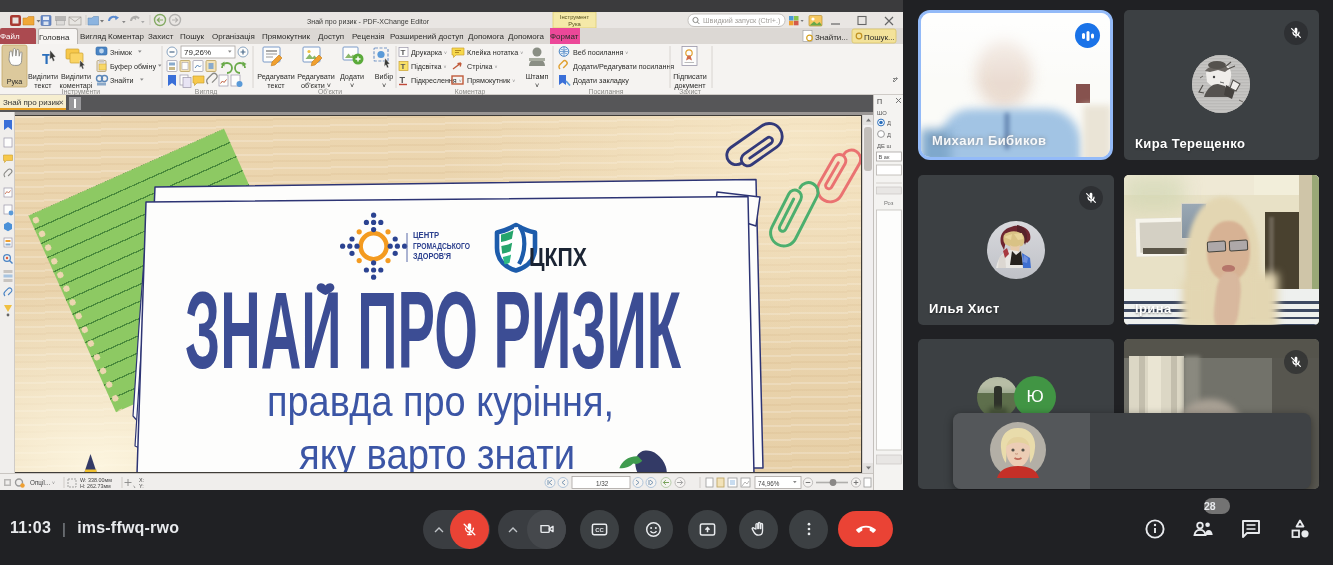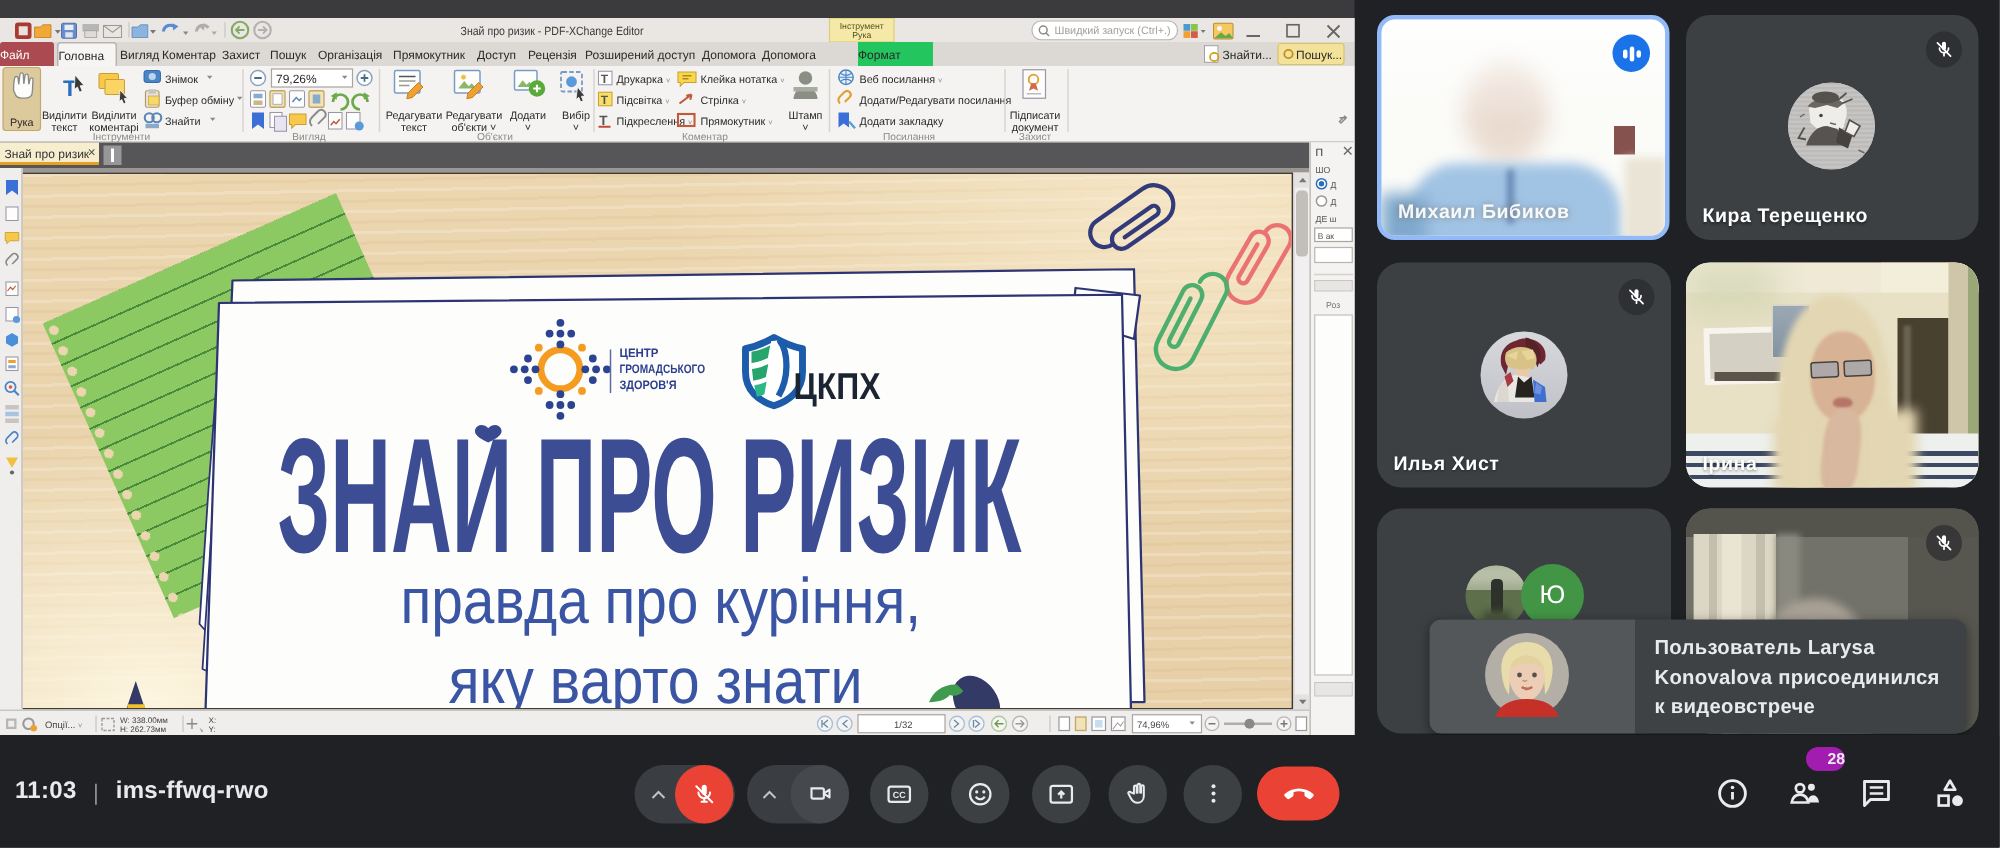--- a/index.html
+++ b/index.html
@@ -19,21 +19,21 @@
 #statusbar{position:absolute;left:0;top:361px;width:873px;height:17px;background:#f0eeec;border-top:1px solid #c9c5c1}
 #panel{position:absolute;left:873px;top:83px;width:30px;height:395px;background:#f4f3f1;border-left:1px solid #c4c0bc}
 #wood{position:absolute;inset:0;background:
  radial-gradient(420px 260px at 10% 98%,rgba(255,249,229,.9),rgba(255,249,229,0) 70%),
  radial-gradient(500px 300px at 92% 8%,rgba(252,241,213,.6),rgba(252,241,213,0) 70%),
  repeating-linear-gradient(179deg,rgba(255,255,255,.20) 0 2px,rgba(0,0,0,0) 2px 7px,rgba(189,148,94,.10) 7px 9px,rgba(0,0,0,0) 9px 14px),
  linear-gradient(180deg,#ecd6b0,#e7d0a8)}
 #gnote{position:absolute;left:48px;top:47px;width:214px;height:215px;transform:rotate(-24deg);background:
  radial-gradient(circle 3.2px at 5px 7px,#ecd6b0 98%,rgba(0,0,0,0) 100%) 0 0/11px 15px repeat-y,
  repeating-linear-gradient(180deg,rgba(0,0,0,0) 0 14.2px,#4a8a3c 14.2px 15.5px),#8dc963}
-.tile{position:absolute;background:#3c4043;border-radius:16px;overflow:hidden}
+.tile{position:absolute;background:#3c4043;border-radius:5px;overflow:hidden}
 .avatar{position:absolute;border-radius:50%;overflow:hidden}
 .tname{position:absolute;left:11px;bottom:9px;color:#fff;font-size:13px;font-weight:700;letter-spacing:.4px;text-shadow:0 1px 2px rgba(0,0,0,.45)}
 .micoff{position:absolute;top:11px;right:11px;width:24px;height:24px;border-radius:50%;background:rgba(38,40,43,.65);display:flex;align-items:center;justify-content:center}
 #toast{position:absolute;left:953px;top:413px;width:358px;height:76px;border-radius:8px;overflow:hidden;background:#3f4245;box-shadow:0 2px 8px rgba(0,0,0,.4);z-index:30}
 #toast .lft{position:absolute;left:0;top:0;width:137px;height:76px;background:#54575a}
 #toast .txt{position:absolute;left:150px;top:9px;color:#e8eaed;font-size:13.5px;font-weight:700;line-height:19.5px;letter-spacing:.2px}
 #bar{position:absolute;left:0;top:490px;width:1333px;height:75px;background:#202124;z-index:40}
 .cbtn{position:absolute;top:19.5px;width:39px;height:39px;border-radius:50%;background:#3c4043;display:flex;align-items:center;justify-content:center}
 .cbtn.red{background:#ea4335}
 .cpill{position:absolute;top:19.5px;height:39px;background:#3a3d41;display:flex;align-items:center}
@@ -100,21 +100,21 @@
 <div class="tab" style="left:108px;width:36px">Коментар</div>
 <div class="tab" style="left:148px;width:30px">Захист</div>
 <div class="tab" style="left:180px;width:28px">Пошук</div>
 <div class="tab" style="left:212px;width:44px">Організація</div>
 <div class="tab" style="left:262px;width:54px">Прямокутник</div>
 <div class="tab" style="left:318px;width:30px">Доступ</div>
 <div class="tab" style="left:352px;width:34px">Рецензія</div>
 <div class="tab" style="left:390px;width:70px">Розширений доступ</div>
 <div class="tab" style="left:468px;width:36px">Допомога</div>
 <div class="tab" style="left:508px;width:38px">Допомога</div>
-<div class="tab" style="left:572px;width:50px;background:#22c55e">Формат</div>
+<div class="tab" style="left:550px;width:30px;background:#ec4899">Формат</div>
 <svg width="100" height="16" style="position:absolute;left:800px;top:0">
 <rect x="3" y="2.5" width="9" height="11" fill="#fff" stroke="#999" stroke-width=".6"></rect>
             <circle cx="9.5" cy="10" r="2.8" fill="none" stroke="#d4a020" stroke-width="1.2"></circle>
 <text x="15" y="11.5" font-size="8" fill="#2a2a28" font-family="Liberation Sans">Знайти...</text>
 <rect x="52" y="1" width="44" height="14" rx="2" fill="#f3e29a" stroke="#d8c468" stroke-width=".8"></rect>
             <circle cx="59" cy="8" r="2.8" fill="none" stroke="#c09020" stroke-width="1.2"></circle>
 <text x="64" y="11.5" font-size="8" fill="#2a2a28" font-family="Liberation Sans">Пошук...</text>
 </svg>
 </div>
 <div id="ribbon">
@@ -595,21 +595,20 @@
     <circle cx="28" cy="28" r="28" fill="#b3afa6"></circle>
     <path d="M28 6c-12 0-18 9-17 20 .6 7 2.5 12 5 15l1-17c7-5 15-5 22 0l1 17c2.5-3 4.4-8 5-15 1-11-5-20-17-20z" fill="#e9dcab"></path>
     <path d="M16 28c0-8 5.5-13 12-13s12 5 12 13-5 17-12 17-12-9-12-17z" fill="#eccdb5"></path>
     <path d="M16.5 24c1.5-6 5.5-9 11.5-9s10 3 11.5 9c-3.5-2.5-7-3.5-11.5-3.5s-8 1-11.5 3.5z" fill="#e4d29e"></path>
     <circle cx="23" cy="28" r="1.6" fill="#55524a"></circle>
         <circle cx="33" cy="28" r="1.6" fill="#55524a"></circle>
     <path d="M24.5 36c2.2 1.5 4.8 1.5 7 0" stroke="#c06a5a" stroke-width="1.8" fill="none"></path>
     <path d="M25 31.5c1 .8 2 .8 3 0" stroke="#c09078" stroke-width="1" fill="none"></path>
     <path d="M7 56c2-8 10-12 21-12s19 4 21 12z" fill="#c53028"></path>
   </svg>
-  <div class="txt">Пользователь Larysa<br>Konovalova присоединился<br>к видеовстрече</div>
 </div>
 
 <div id="bar">
   <div id="meetinfo">
         <span>11:03</span>
         <span style="margin:0 11px;color:#8a8f94;font-weight:400;font-size:15px">|</span>
         <span>ims-ffwq-rwo</span>
       </div>
   <div class="cpill" style="left:423px;width:67px;border-radius:19.5px"></div>
   <div style="position:absolute;left:431px;top:32px">
@@ -706,14 +705,14 @@
           </g>
         </svg>
       </div>
   <div class="ribtn" style="left:1288px">
         <svg width="24" height="24" viewBox="0 0 24 24">
           <path d="M12 3.5l3.5 6h-7z" fill="none" stroke="#e8eaed" stroke-width="1.8" stroke-linejoin="round"></path>
           <rect x="4.5" y="13.5" width="6.5" height="6.5" fill="none" stroke="#e8eaed" stroke-width="1.8"></rect>
           <circle cx="17" cy="16.8" r="3.6" fill="#e8eaed"></circle>
         </svg>
       </div>
-  <div style="position:absolute;left:1204px;top:8px;width:26px;height:16px;border-radius:8px;background:#a21caf;color:#e8eaed;font-size:10.5px;font-weight:700;text-align:right;line-height:16px">28</div>
+  <div style="position:absolute;left:1204px;top:8px;width:26px;height:16px;border-radius:8px;background:#737373;color:#e8eaed;font-size:10.5px;font-weight:700;text-align:left;line-height:16px">28</div>
 </div>
 </div>
 </body></html>

